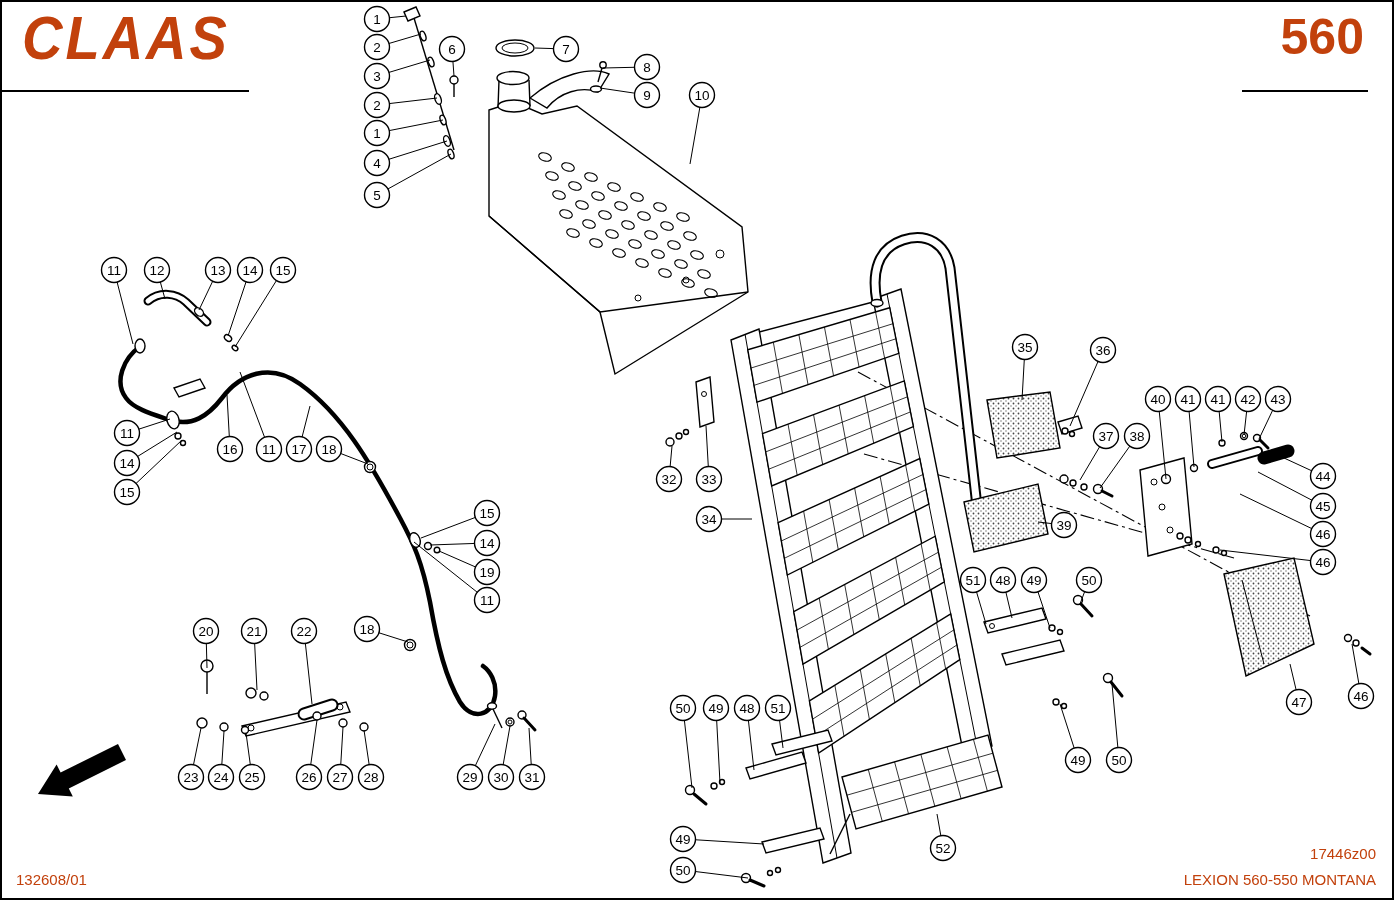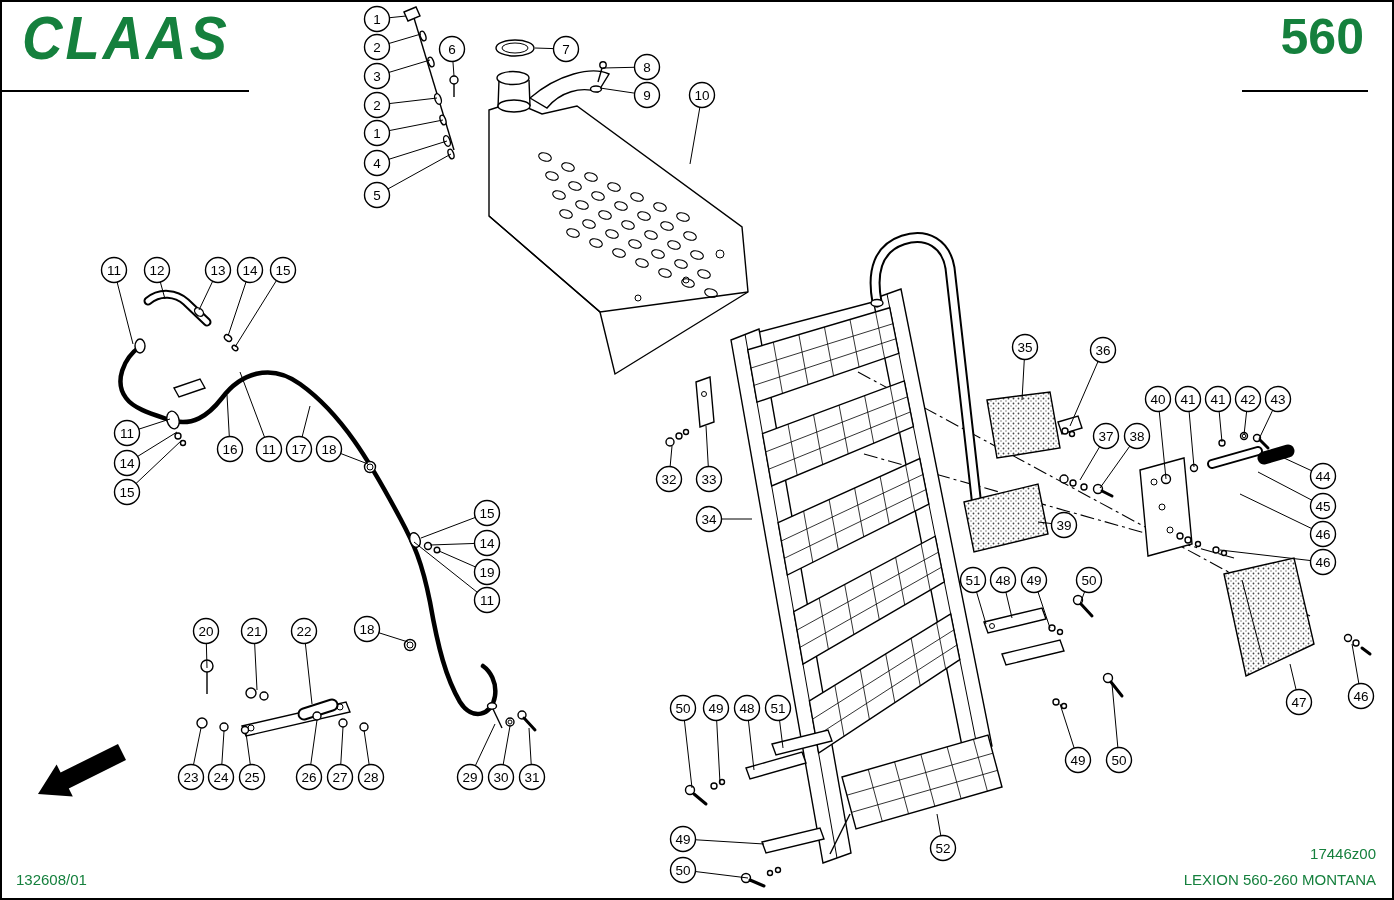--- a/index.html
+++ b/index.html
@@ -1,19 +1,19 @@
 <!DOCTYPE html>
 <html><head>
 <meta charset="utf-8">
 <style>
   html,body{margin:0;padding:0;background:#888;}
   .page{
     position:relative;width:1394px;height:900px;background:#fff;
     border:2px solid #000;box-sizing:border-box;overflow:hidden;
-    font-family:"Liberation Sans",sans-serif;color:#15803d;
+    font-family:"Liberation Sans",sans-serif;color:#c2410c;
   }
   .logo{
     position:absolute;left:20px;top:8px;
     font-family:"Liberation Sans",sans-serif;font-weight:bold;font-style:italic;
     font-size:56px;letter-spacing:3px;line-height:1;transform:scaleY(1.08);
   }
   .rule-left{position:absolute;left:0;top:88px;width:247px;border-top:2.5px solid #000;}
   .page-number{
     position:absolute;right:28px;top:10px;
     font-weight:bold;font-size:50px;line-height:1;
@@ -702,15 +702,15 @@
         <g>
           <line x1="941" y1="846" x2="935" y2="812" class="leader"></line>
           <circle cx="941" cy="846" r="12.5" class="callout-circle"></circle>
           <text x="941" y="850.8" class="callout-num">52</text>
         </g>
       </g>
   </svg>
 
   <div class="footer-doc">132608/01</div>
   <div class="footer-drawing">17446z00</div>
-  <div class="footer-model">LEXION 560-260 MONTANA</div>
+  <div class="footer-model">LEXION 560-550 MONTANA</div>
 
 </div>
 
 </body></html>

